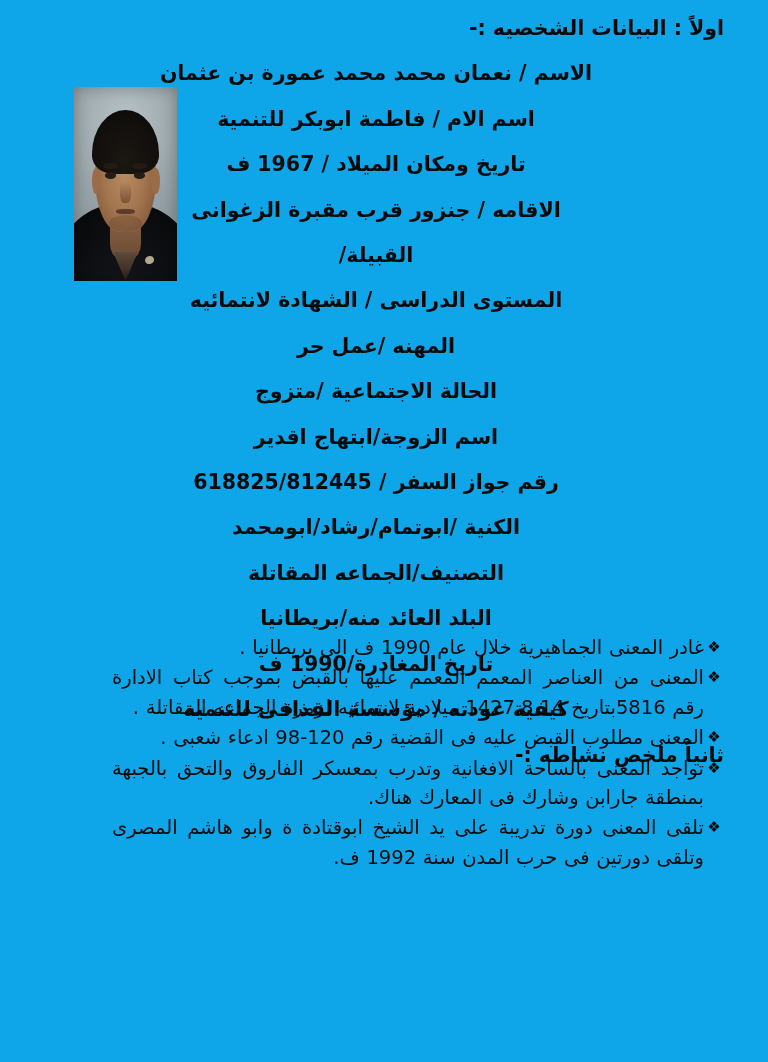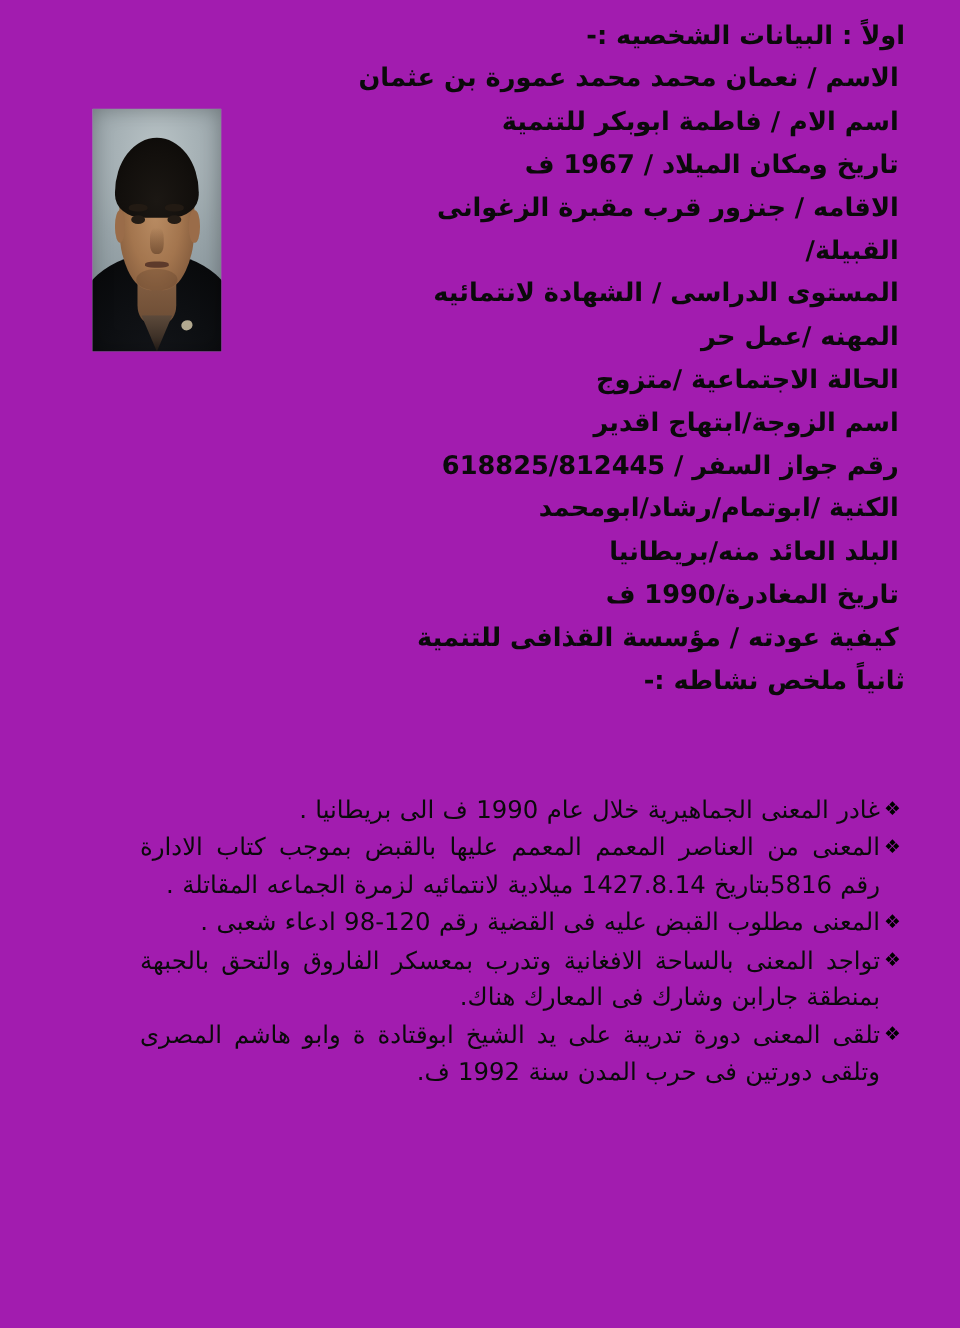--- a/index.html
+++ b/index.html
@@ -14,21 +14,21 @@
     overflow: hidden;
     font-family: "DejaVu Sans", "Liberation Sans", sans-serif;
     color: #000000;
     position: relative;
   }
 
   #page {
     position: relative;
     width: 768px;
     height: 1062px;
-    background: #a21caf;
+    background: #0ea5e9;
     box-sizing: border-box;
   }
 
   
   #photo-frame {
     position: absolute;
     left: 74px;
     top: 87px;
     width: 103px;
     height: 194px;
@@ -187,21 +187,21 @@
     font-size: 20.5px;
     font-weight: 700;
     line-height: 29.4px;
     letter-spacing: 0;
     white-space: nowrap;
     color: #0a0a0a;
   }
 
   
   .info-list { margin: 0; padding: 0; list-style: none; }
-  .info-list li { margin: 5px; padding: 0; }
+  .info-list li { margin: 16px; padding: 0; text-align: center; }
 
   
   .heading { font-weight: 700; }
 
   
   #activity {
     position: absolute;
     top: 633px;
     right: 44px;
     left: 112px;
@@ -269,20 +269,21 @@
       <li class="line">اسم الام /  فاطمة ابوبكر للتنمية</li>
       <li class="line">تاريخ ومكان الميلاد / 1967 ف</li>
       <li class="line">الاقامه / جنزور قرب مقبرة الزغوانى</li>
       <li class="line">القبيلة/</li>
       <li class="line">المستوى الدراسى / الشهادة لانتمائيه</li>
       <li class="line">المهنه /عمل حر</li>
       <li class="line">الحالة الاجتماعية /متزوج</li>
       <li class="line">اسم الزوجة/ابتهاج اقدير</li>
       <li class="line">رقم جواز السفر / 618825/812445</li>
       <li class="line">الكنية /ابوتمام/رشاد/ابومحمد</li>
+      <li class="line">التصنيف/الجماعه المقاتلة</li>
       <li class="line">البلد العائد منه/بريطانيا</li>
       <li class="line">تاريخ المغادرة/1990 ف</li>
       <li class="line">كيفية عودته / مؤسسة القذافى للتنمية</li>
     </ul>
 
     <div class="line heading">ثانياً ملخص نشاطه :-</div>
   </div>
 
   <div id="activity">
 

